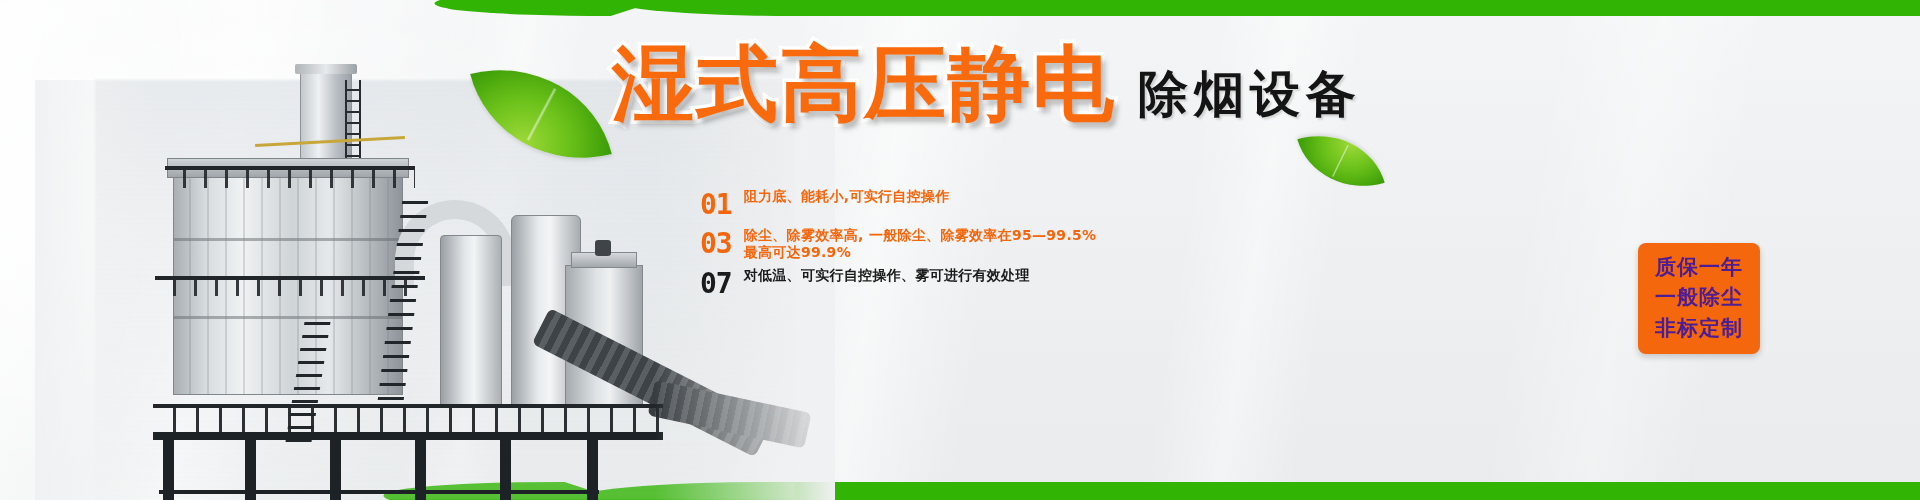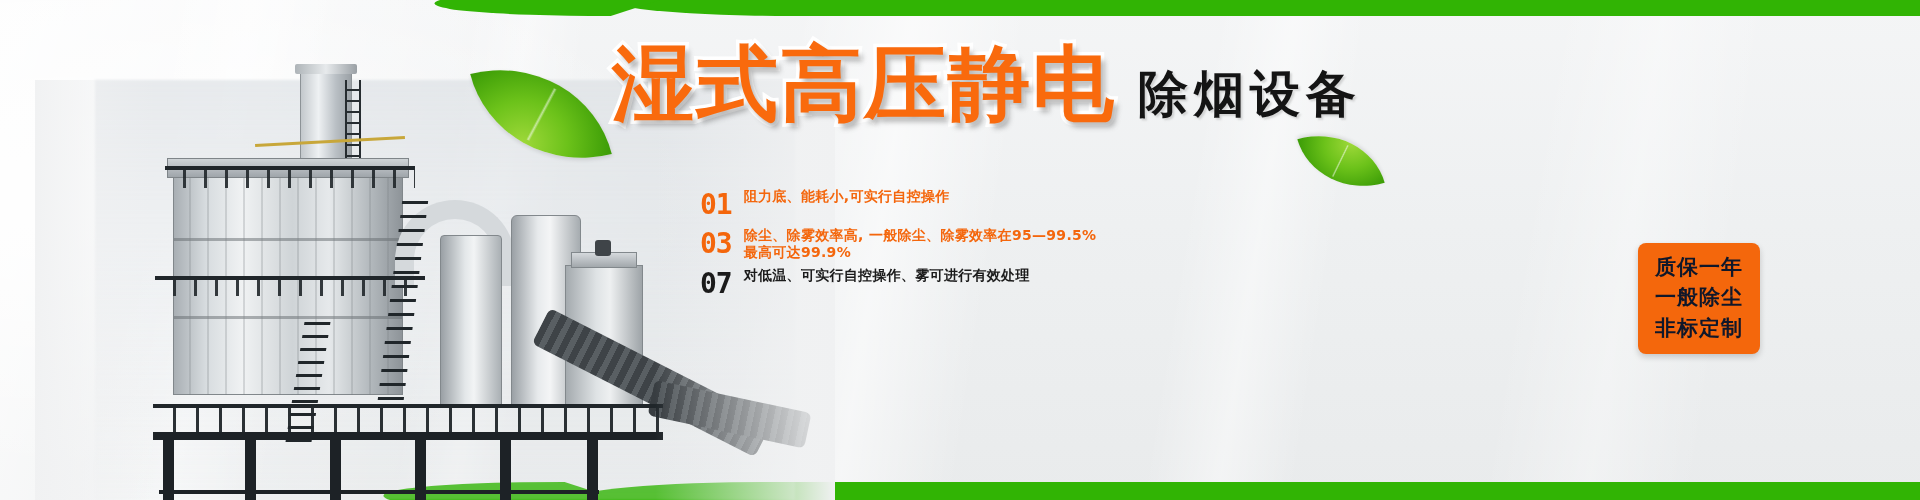--- a/index.html
+++ b/index.html
@@ -277,21 +277,21 @@
     position:absolute; right:160px; top:243px;
     width:122px;
     background:#f4670c;
     border-radius:8px;
     padding:9px 0 11px;
     box-shadow:0 3px 6px rgba(0,0,0,.18);
     text-align:center;
   }
   .promo div{
     font-family:"DejaVu Sans","Liberation Sans", sans-serif;
-    color:#0f172a; font-size:21px; font-weight:700;
+    color:#4c1d95; font-size:21px; font-weight:700;
     letter-spacing:1px; line-height:1.45;
   }
 </style>
 </head>
 <body>
 
 <div class="banner">
 
   <div class="vglow"></div>
   <div class="streaks">

